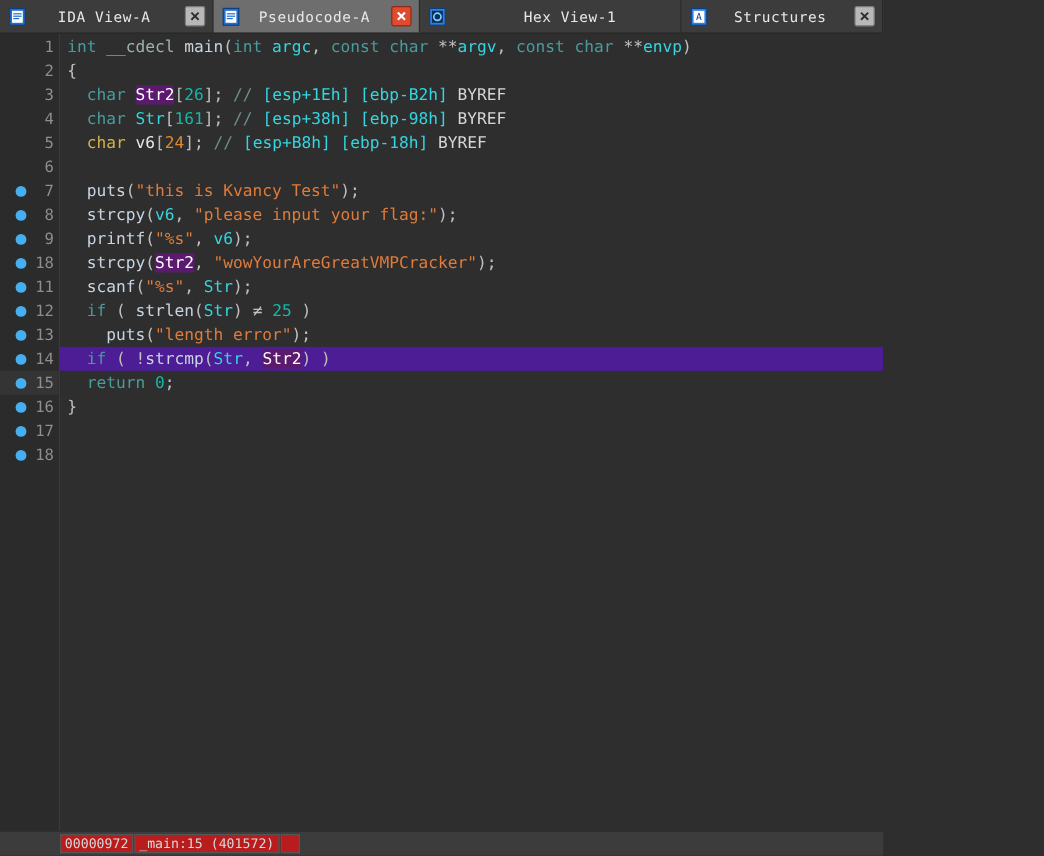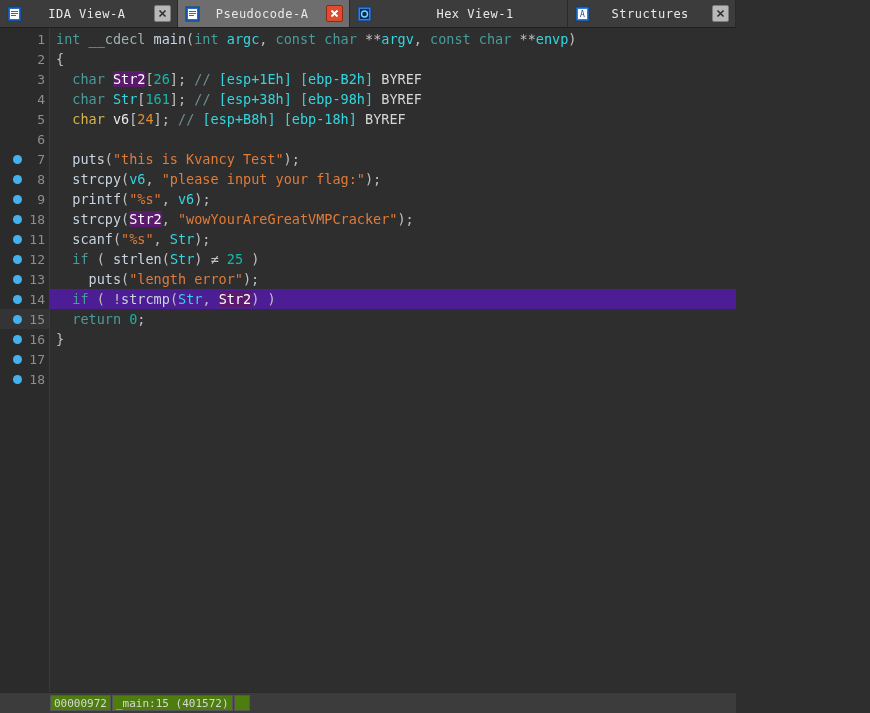--- a/index.html
+++ b/index.html
@@ -175,21 +175,21 @@
     box-sizing: border-box;
     border-top: 1px solid #2a2a2a;
   }
   .status-cell {
     height: 16px;
     display: flex;
     align-items: center;
     padding: 0 3px;
     margin-right: 1px;
     border: 1px solid #565656;
-    background: #4d7c0f;
+    background: #b91c1c;
     color: #d8d8d8;
     font-size: 11px;
     font-family: "DejaVu Sans Mono", "Liberation Mono", monospace;
     box-sizing: border-box;
     white-space: nowrap;
   }
   .status-cell.empty { width: 16px; }
 </style>
 </head>
 <body>

